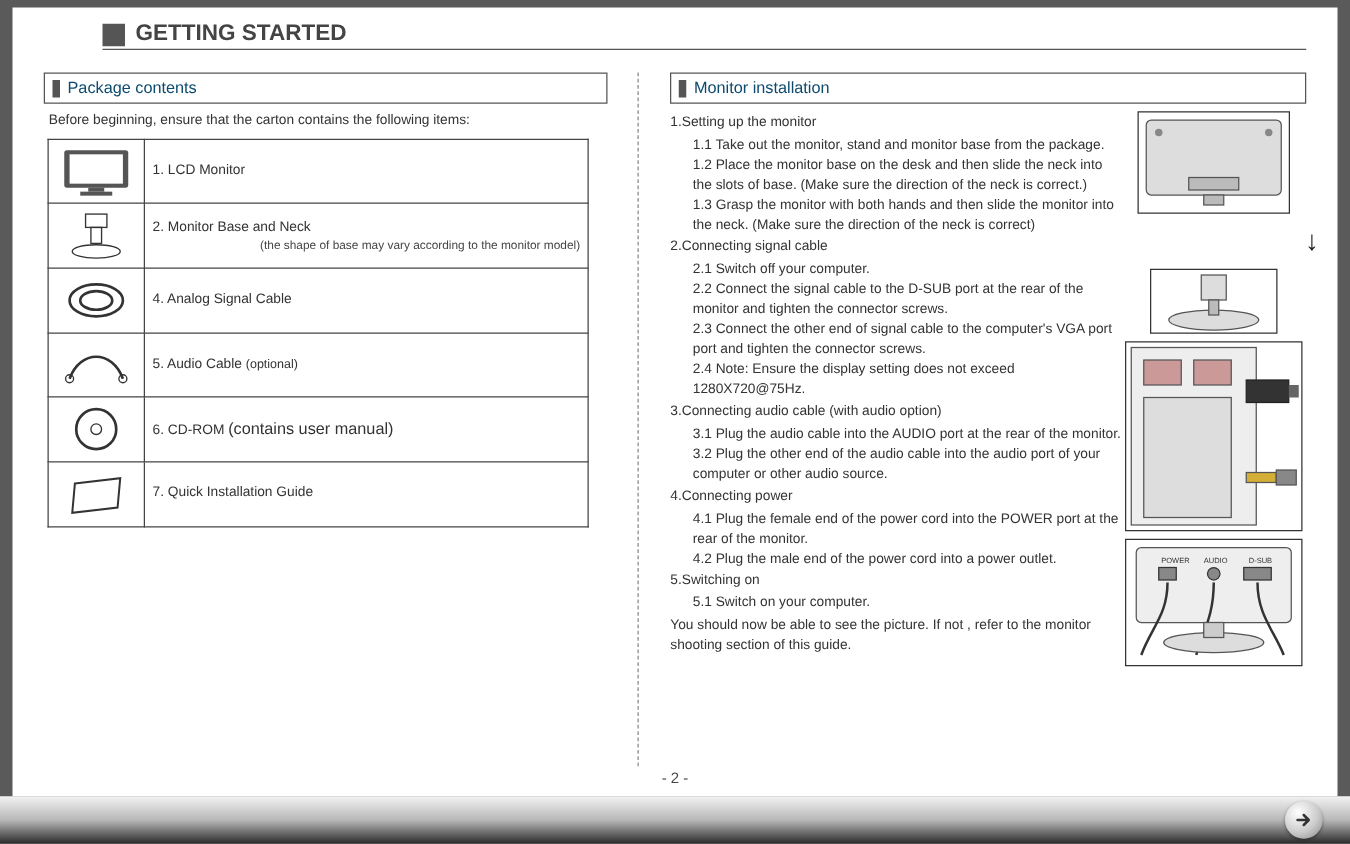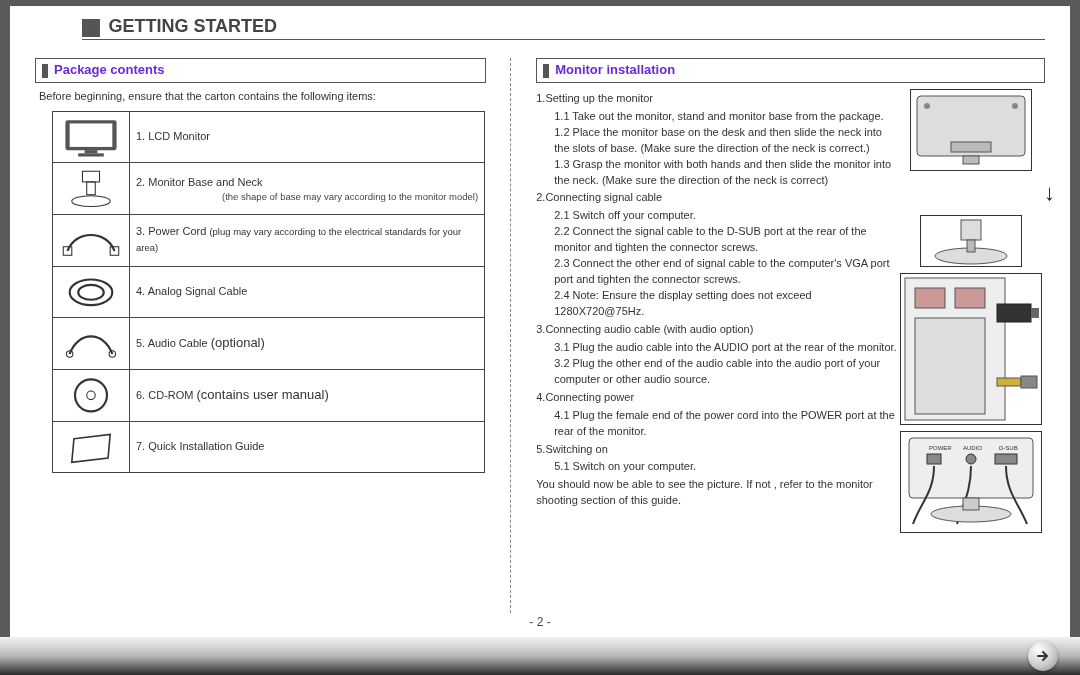--- a/index.html
+++ b/index.html
@@ -57,38 +57,38 @@
   .col-left { flex: 0.94; }
   .col-right { flex: 1.06; }
   .divider {
     width: 1px;
     border-left: 1px dashed #888;
     margin: 0 4px;
   }
   .section-hdr {
     border: 1px solid #555;
     padding: 2px 6px;
-    font-weight: bold;
+    font-weight: normal;
     font-size: 13px;
-    color: #6d28d9;
+    color: #0c4a6e;
     margin-bottom: 6px;
   }
   .section-hdr .bar {
     display: inline-block;
     background: #555;
     width: 6px;
     height: 14px;
     vertical-align: middle;
     margin-right: 6px;
   }
   .intro { margin: 4px 0 6px 4px; }
   .pkg-table {
     border-collapse: collapse;
     width: 96%;
-    margin-left: 17px;
+    margin-left: 3px;
   }
   .pkg-table td {
     border: 1px solid #444;
     padding: 4px 6px;
     vertical-align: middle;
   }
   .pkg-table .img-cell {
     width: 64px;
     height: 42px;
     text-align: center;
@@ -192,55 +192,41 @@
           </td>
           <td class="txt-cell">
             <span>2.</span>
             <span>Monitor Base and Neck</span>
             <span class="small-note">(the shape of base may vary according to the monitor model)</span>
           </td>
         </tr>
         <tr>
           <td class="img-cell">
             <svg viewBox="0 0 60 40">
-                  <path d="M8 30 C 15 10, 45 10, 52 30" fill="none" stroke="#333" stroke-width="2"></path>
-                  <rect x="4" y="26" width="8" height="8" fill="none" stroke="#333"></rect>
-                  <rect x="48" y="26" width="8" height="8" fill="none" stroke="#333"></rect>
-                </svg>
-          </td>
-          <td class="txt-cell">
-            <span>3.</span>
-            <span>Power Cord</span>
-            <span style="font-size:9.5px">(plug may vary according to the electrical standards for your area)</span>
-          </td>
-        </tr>
-        <tr>
-          <td class="img-cell">
-            <svg viewBox="0 0 60 40">
                   <ellipse cx="30" cy="20" rx="20" ry="12" fill="none" stroke="#333" stroke-width="2"></ellipse>
                   <ellipse cx="30" cy="20" rx="12" ry="7" fill="none" stroke="#333" stroke-width="2"></ellipse>
                 </svg>
           </td>
           <td class="txt-cell">
             <span>4.</span>
             <span>Analog Signal Cable</span>
           </td>
         </tr>
         <tr>
           <td class="img-cell">
             <svg viewBox="0 0 60 40">
                   <path d="M10 30 C 18 8, 42 8, 50 30" fill="none" stroke="#333" stroke-width="2"></path>
                   <circle cx="10" cy="30" r="3" fill="none" stroke="#333"></circle>
                   <circle cx="50" cy="30" r="3" fill="none" stroke="#333"></circle>
                 </svg>
           </td>
           <td class="txt-cell">
             <span>5.</span>
             <span>Audio Cable</span>
-            <span style="font-size:13px">(optional)</span>
+            <span style="font-size:10px">(optional)</span>
           </td>
         </tr>
         <tr>
           <td class="img-cell">
             <svg viewBox="0 0 60 40">
                   <circle cx="30" cy="20" r="15" fill="none" stroke="#333" stroke-width="2"></circle>
                   <circle cx="30" cy="20" r="4" fill="none" stroke="#333"></circle>
                 </svg>
           </td>
           <td class="txt-cell">
@@ -283,20 +269,21 @@
           <div class="sub">2.2 Connect the signal cable to the D-SUB  port at the rear of the monitor and tighten the connector screws.</div>
           <div class="sub">2.3 Connect the other end of signal cable to the computer's VGA port  port and tighten the connector screws.</div>
           <div class="sub">2.4 Note: Ensure the display setting does not exceed 1280X720@75Hz.</div>
 
           <div class="step">3.Connecting audio cable (with audio option)</div>
           <div class="sub">3.1 Plug the audio cable into the AUDIO port at the rear of the monitor.</div>
           <div class="sub">3.2 Plug the other end of the audio cable into the audio port of your computer or other audio source.</div>
 
           <div class="step">4.Connecting power</div>
           <div class="sub">4.1 Plug the female end of the power cord into the POWER port at the rear of the monitor.</div>
+          <div class="sub">4.2 Plug the male end of the power cord into a power outlet.</div>
 
           <div class="step">5.Switching on</div>
           <div class="sub">5.1 Switch on your computer.</div>
 
           <div class="step">You should now be able to see the picture. If not , refer to the monitor shooting section of this guide.</div>
         </div>
 
         <div class="inst-imgs">
           <svg class="mon-back" width="120" height="80" viewBox="0 0 120 80">
             <rect x="6" y="6" width="108" height="60" rx="4" fill="#ddd" stroke="#555"></rect>

